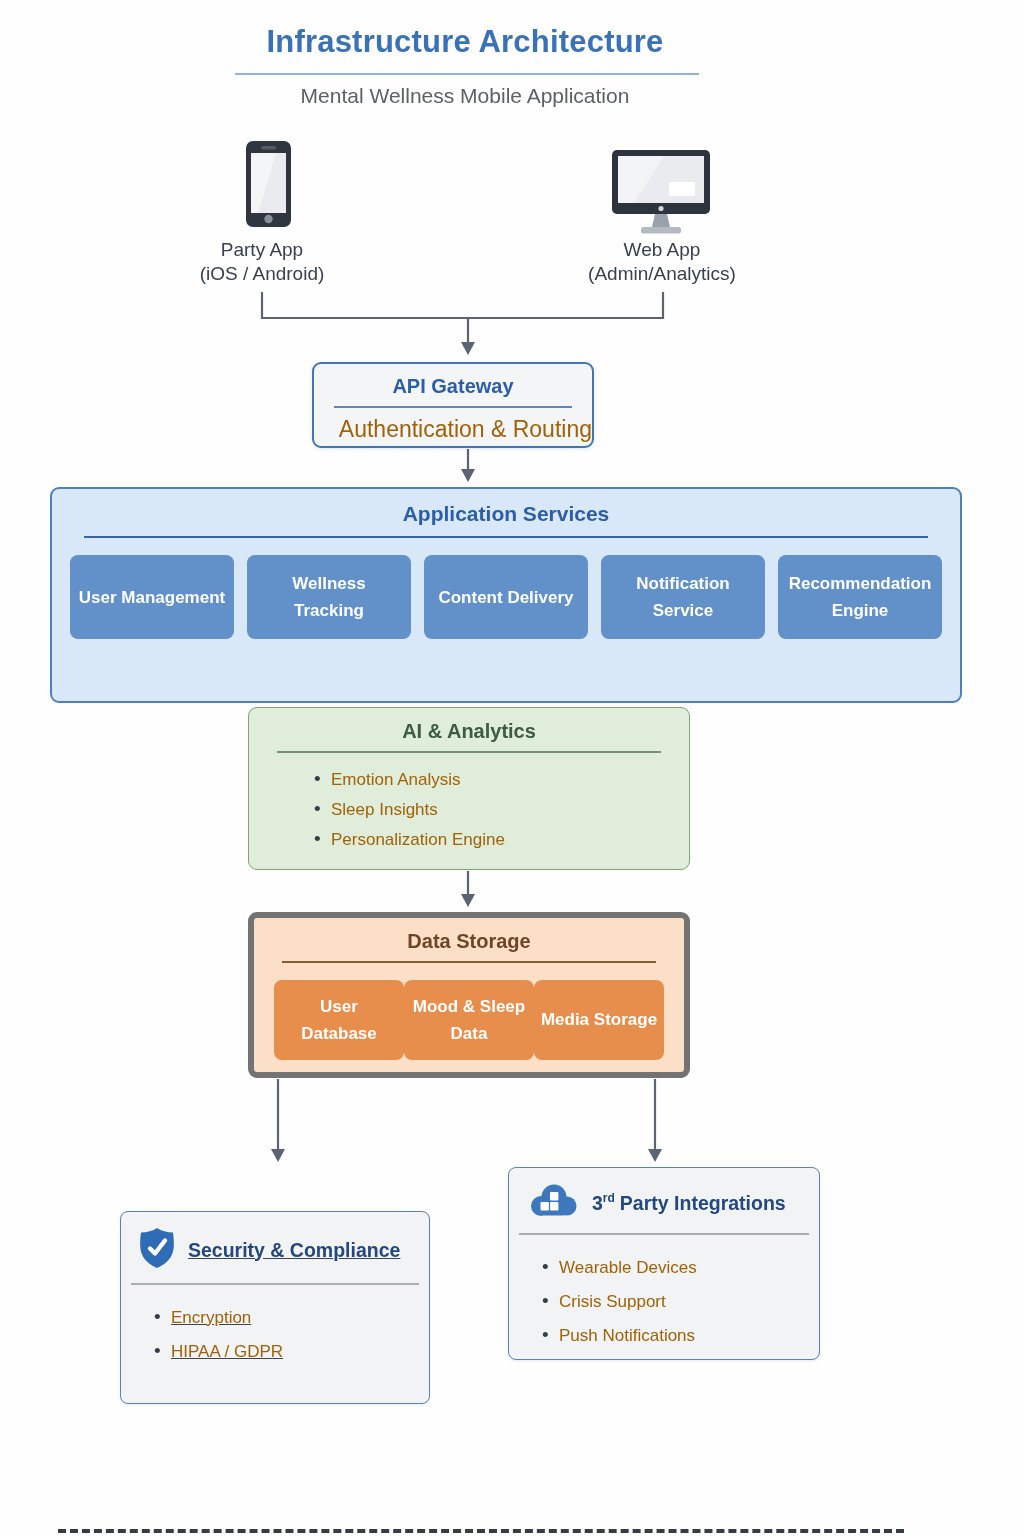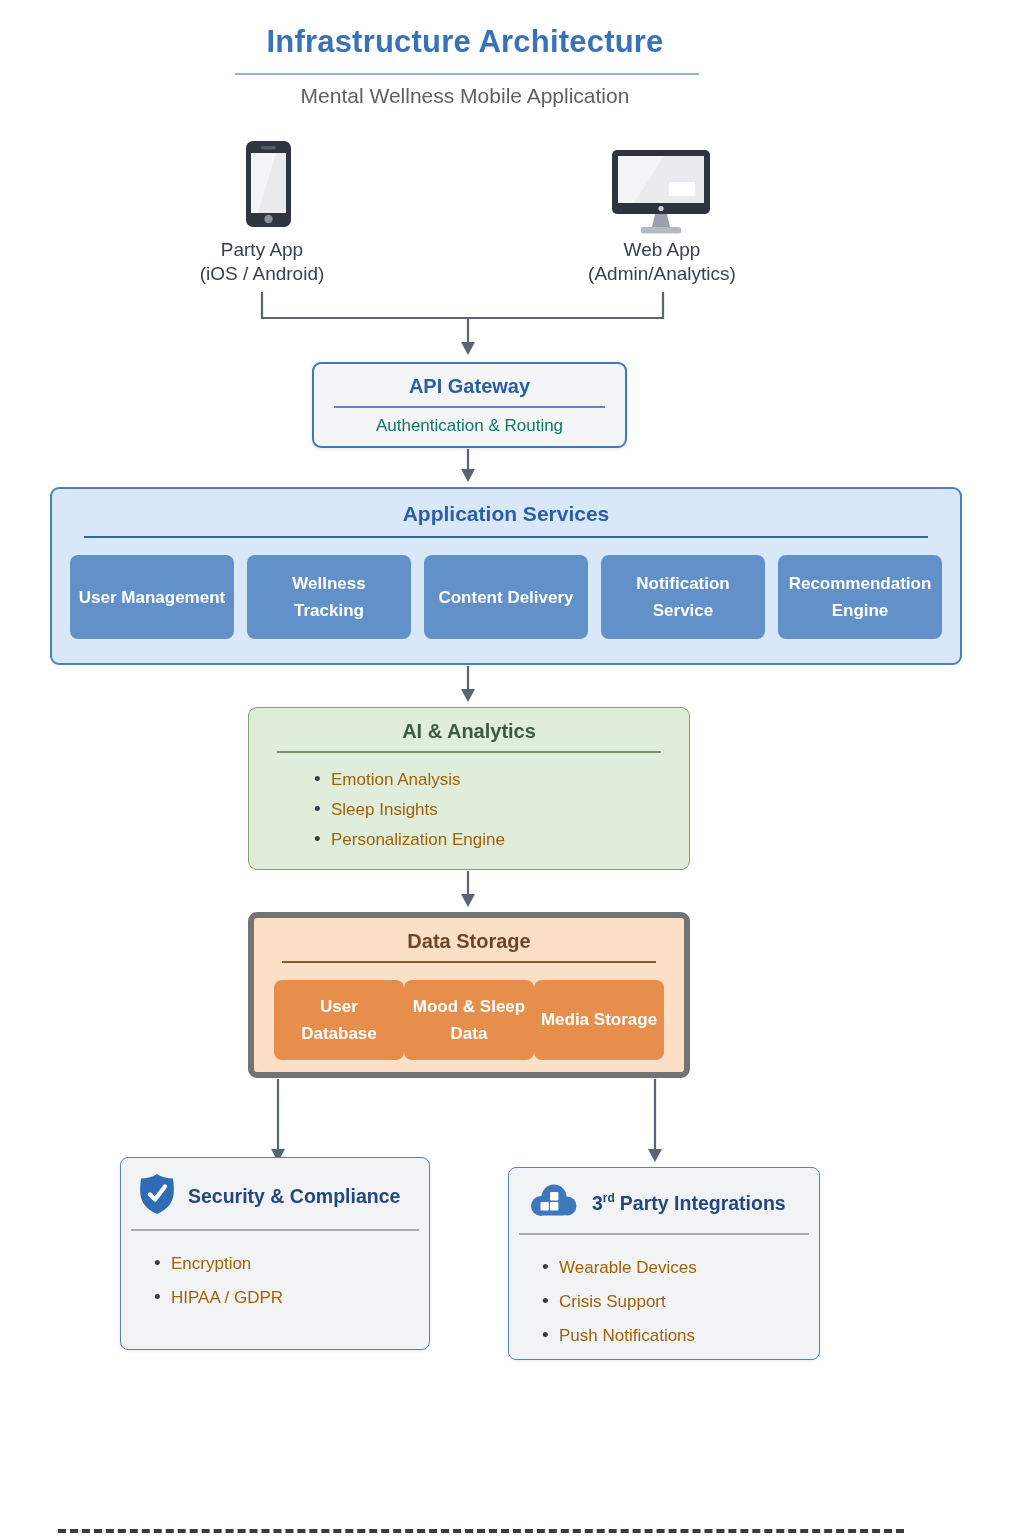--- a/index.html
+++ b/index.html
@@ -21,28 +21,28 @@
     font-size:21px; color:#5d6167; white-space:nowrap; }
 
   
   .client-label { transform:translateX(-50%); text-align:center;
     font-size:19px; color:#38424e; line-height:24px; white-space:nowrap; }
 
   
   .node { border-radius:9px; }
   .node-title { text-align:center; font-weight:bold; white-space:nowrap; }
 
-  .gateway { left:312px; top:362px; width:315px; height:86px;
+  .gateway { left:312px; top:362px; width:282px; height:86px;
     background:#f4f5f7; border:2px solid #4376b8;
     box-shadow:0 1px 4px rgba(40,70,120,.12); }
   .gateway .node-title { margin-top:11px; font-size:20px; color:#2b5ea7; }
   .gateway .rule { margin:8px 20px 0; height:2px; background:#5e87bd; }
-  .gateway .sub { margin-top:8px; text-align:center; font-size:17px; color:#0f766e; }
-
-  .appsvc { left:50px; top:487px; width:912px; height:178px;
+  .gateway .sub { margin-top:8px; text-align:right; font-size:23px; color:#a16207; }
+
+  .appsvc { left:50px; top:487px; width:912px; height:216px;
     background:#d9e8f8; border:2px solid #4d80bd; }
   .appsvc .node-title { margin-top:13px; font-size:21px; color:#2b5ea7; }
   .appsvc .rule { margin:10px 32px 0; height:2px; background:#3465a8; }
   .svc-row { display:flex; gap:13px; padding:17px 18px 0; }
   .svc { flex:1; height:84px; background:#6191c8; border-radius:8px;
     display:flex; align-items:center; justify-content:center; text-align:center;
     color:#fff; font-weight:bold; font-size:17px; line-height:27px; padding:0 8px; }
 
   .ai { left:248px; top:707px; width:442px; height:163px;
     background:#e0edda; border:1.5px solid #7fa371; }
@@ -65,21 +65,21 @@
     color:#fff; font-weight:bold; font-size:17px; line-height:27px; padding:0 6px; }
 
   .panel { background:#f2f3f5; border:1.6px solid #5b82b5; border-radius:8px;
     box-shadow:0 1px 3px rgba(40,70,120,.10); }
   .panel-head { display:flex; align-items:center; gap:13px; padding:15px 0 0 18px; }
   .panel-title { font-size:19.5px; font-weight:bold; color:#24477e; white-space:nowrap; }
   .panel-title sup { font-size:12px; }
   .panel .rule { margin:10px 10px 0; height:1.5px; background:#a7adb5; }
   .panel .bullets { margin:16px 0 0 50px; }
   .panel .bullets li { line-height:34px; }
-  .security { left:120px; top:1157px; width:310px; height:193px; }
+  .security { left:120px; top:1211px; width:310px; height:193px;text-decoration:underline; }
   .integrations { left:508px; top:1167px; width:312px; height:193px; }
   .sp { margin-left:5px; }
 
   .connector-layer { left:0; top:0; width:1024px; height:1536px; pointer-events:none; }
 
   .footer-dashes { left:58px; top:1529px; width:846px; height:0;
     border-top:4px dashed #262c35; opacity:.92; }
 </style>
 </head>
 <body>

